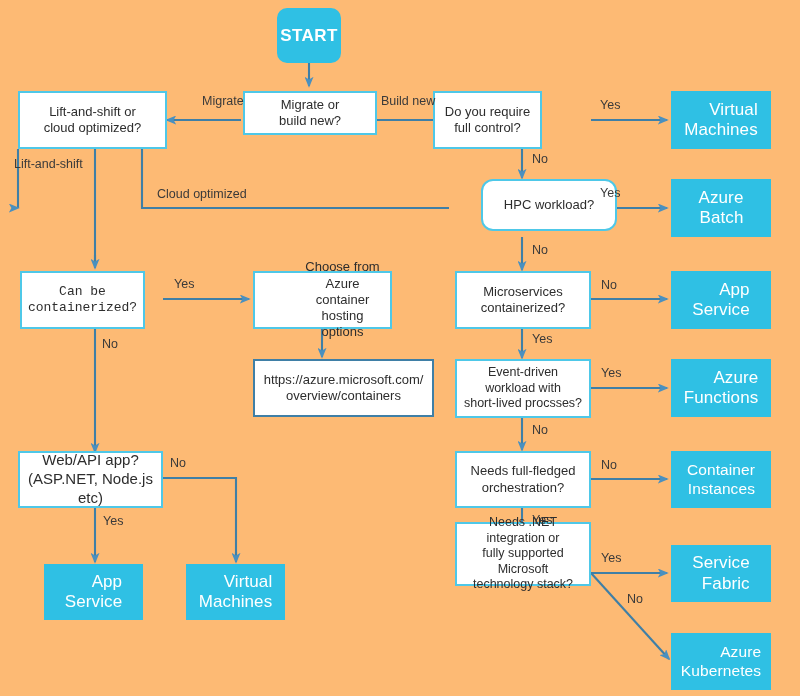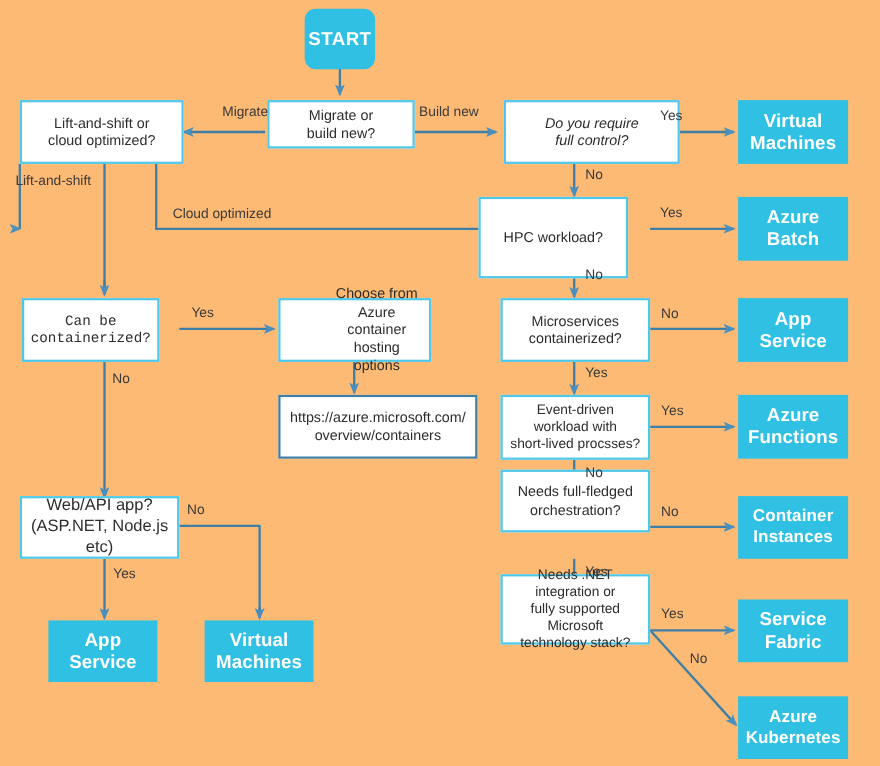--- a/index.html
+++ b/index.html
@@ -45,23 +45,24 @@
     color:#2d2d2d;
     font-size:13px;
     line-height:1.25;
   }
   
   .result{
     background:#2fc0e4;
     border:none;
     color:#ffffff;
     font-size:17px;
-    font-weight:bold;
+    font-weight:normal;
     line-height:1.2;
     letter-spacing:.1px;
+    text-align:right;
   }
   
   .start{
     background:#2fc0e4;
     border:none;
     border-radius:10px;
     color:#ffffff;
     font-size:17px;
     font-weight:bold;
     letter-spacing:.4px;
@@ -150,26 +151,26 @@
   <div class="node decision" style="left:243px;top:91px;width:134px;height:44px;">
     <span style="white-space:pre-line;">Migrate or
 build new?</span>
   </div>
 
   <div class="node decision" style="left:18px;top:91px;width:149px;height:58px;justify-content:center;">
     <span style="white-space:pre-line;">Lift-and-shift or
 cloud optimized?</span>
   </div>
 
-  <div class="node decision" style="left:458px;top:91px;width:160px;height:58px;font-style:italic;">
+  <div class="node decision" style="left:433px;top:91px;width:109px;height:58px;">
     <span style="white-space:pre-line;">Do you require
 full control?</span>
   </div>
 
-  <div class="node decision" style="left:435px;top:179px;width:136px;height:74px;">
+  <div class="node decision" style="left:481px;top:179px;width:136px;height:52px;border-radius:12px;">
     <span style="white-space:pre-line;">HPC workload?</span>
   </div>
 
   <div class="node decision" style="left:20px;top:271px;width:125px;height:58px;font-family:Liberation Mono, monospace;">
     <span style="white-space:pre-line;">Can be
 containerized?</span>
   </div>
 
   <div class="node decision" style="left:253px;top:271px;width:139px;height:58px;padding-left:40px;">
     <span style="white-space:pre-line;">Choose from Azure
@@ -186,21 +187,21 @@
     <span style="white-space:pre-line;">Microservices
 containerized?</span>
   </div>
 
   <div class="node decision" style="left:455px;top:359px;width:136px;height:59px;">
     <span style="white-space:pre-line;font-size:12.5px;">Event-driven
 workload with
 short-lived procsses?</span>
   </div>
 
-  <div class="node decision" style="left:455px;top:427px;width:136px;height:57px;">
+  <div class="node decision" style="left:455px;top:451px;width:136px;height:57px;">
     <span style="white-space:pre-line;">Needs full-fledged
 orchestration?</span>
   </div>
 
   <div class="node decision" style="left:455px;top:522px;width:136px;height:64px;">
     <span style="white-space:pre-line;font-size:12.5px;">Needs .NET
 integration or
 fully supported
 Microsoft
 technology stack?</span>

